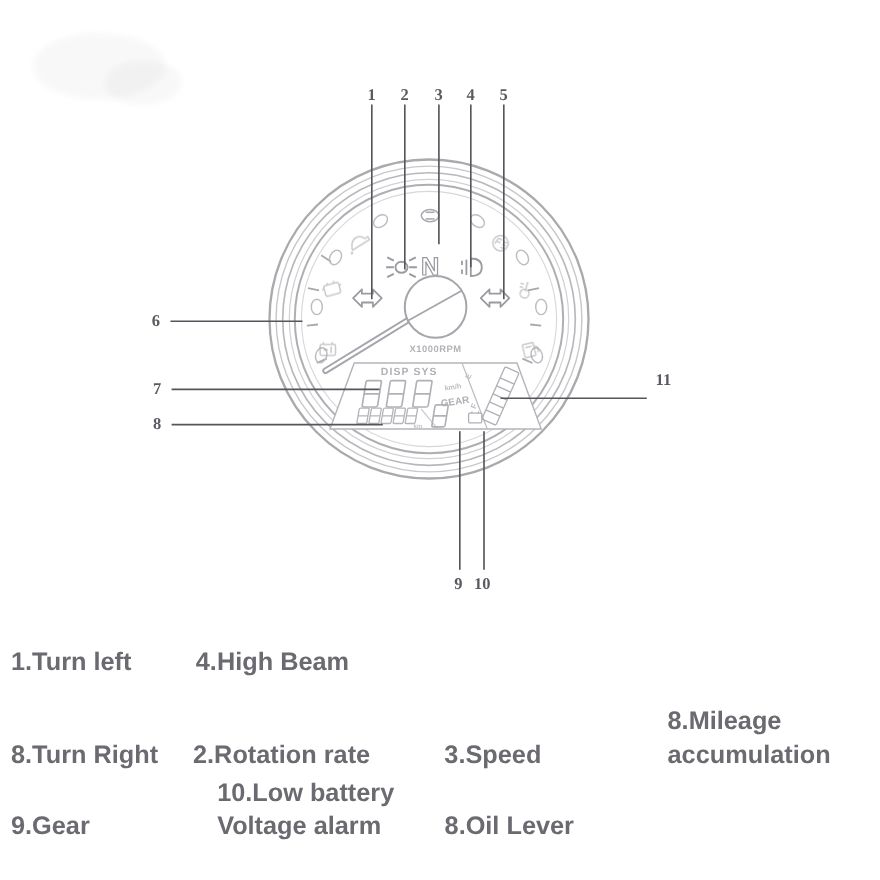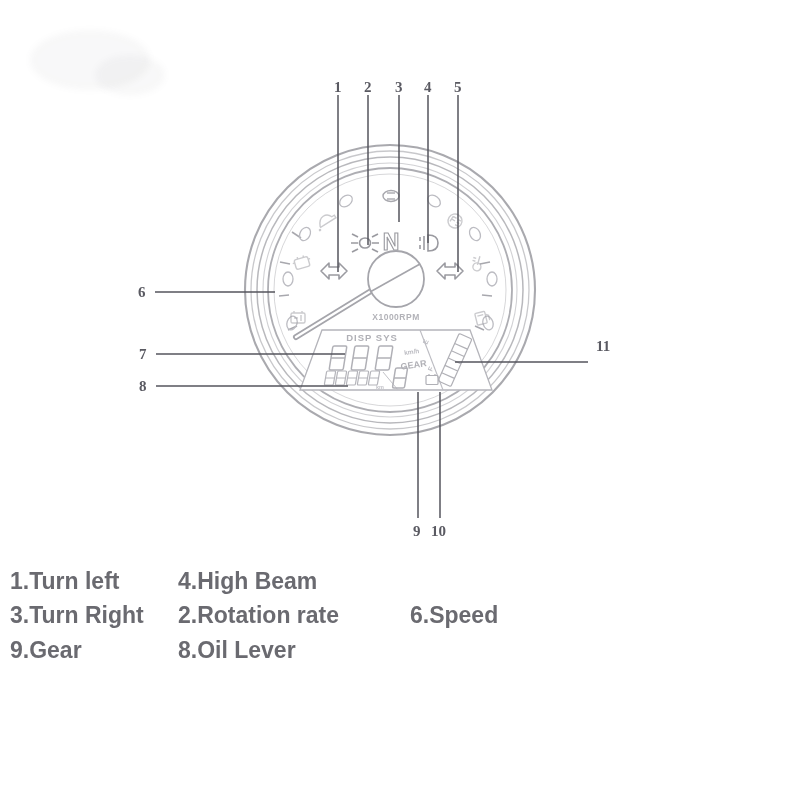--- a/index.html
+++ b/index.html
@@ -48,21 +48,21 @@
     font-weight:700;
     font-size:23px;
     color:#6a6a70;
     line-height:1.32;
     white-space:pre-line;
     box-sizing:border-box;
   }
   .c1{width:168px;}
   .c2{width:232px;}
   .c3{width:206px;}
-  .c4{width:190px;}
+  .c4{width:190px;margin-top:20px;}
 
   .r1{margin-bottom:4px;}
   .r2{margin-bottom:4px;}
 
   .indent{padding-left:22px;}
 
   
   .smudge{
     position:absolute;
     opacity:.05;
@@ -303,24 +303,28 @@
 </div>
 
 <div id="legend">
 
   <div class="legend-row r1">
     <div class="legend-cell c1">1.Turn left</div>
     <div class="legend-cell c4">4.High Beam</div>
   </div>
 
   <div class="legend-row r2">
-    <div class="legend-cell c1">3.Turn Right</div>
+    <div class="legend-cell c1">8.Turn Right</div>
     <div class="legend-cell c2">2.Rotation rate</div>
-    <div class="legend-cell c3">6.Speed</div>
+    <div class="legend-cell c3">3.Speed</div>
+    <div class="legend-cell c4">8.Mileage
+  accumulation</div>
   </div>
 
   <div class="legend-row r3">
     <div class="legend-cell c1">9.Gear</div>
+    <div class="legend-cell c2 indent">10.Low battery
+    Voltage alarm</div>
     <div class="legend-cell c3">8.Oil Lever</div>
     <div class="legend-cell c4"></div>
   </div>
 
 </div>
 
 </body></html>

